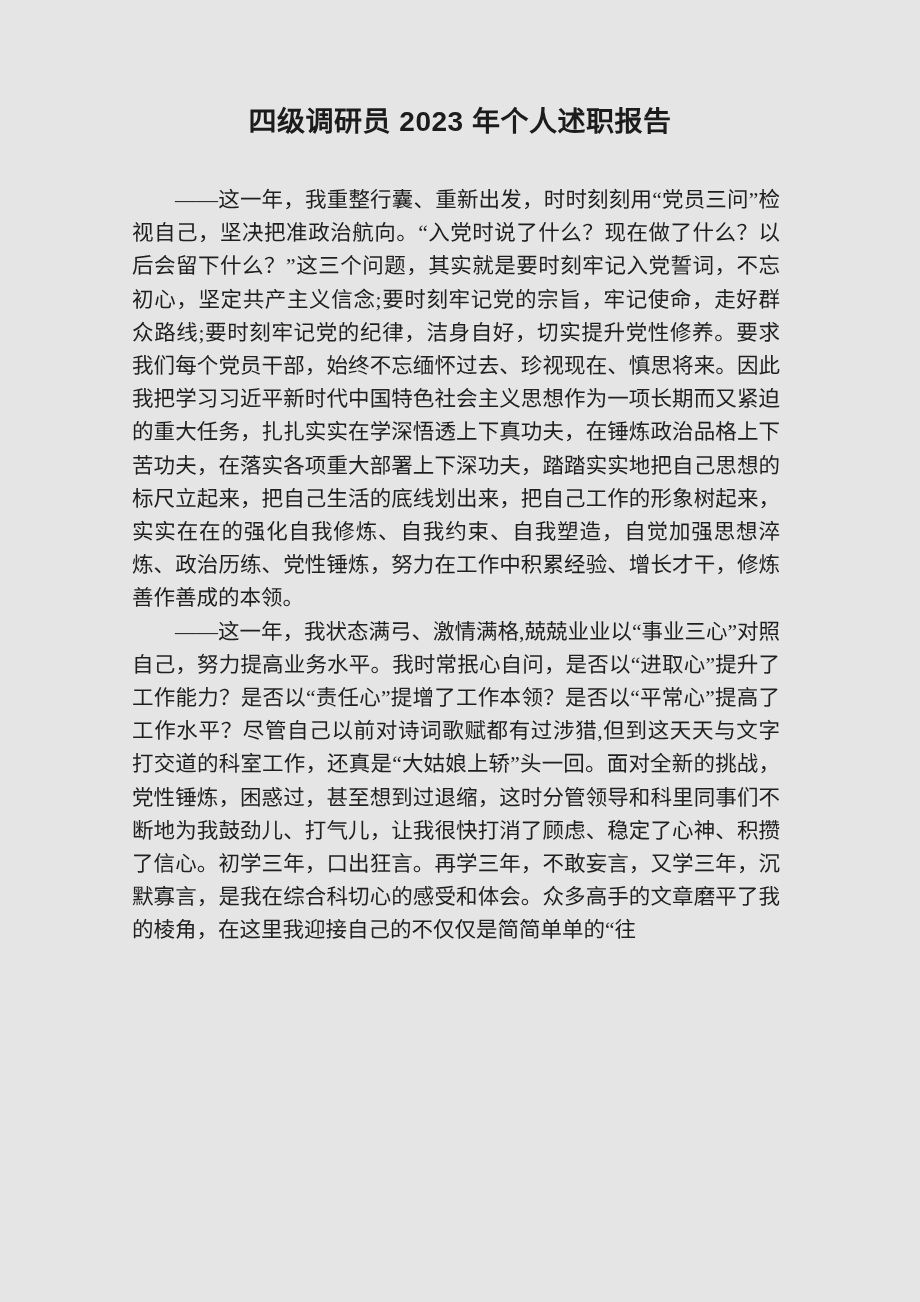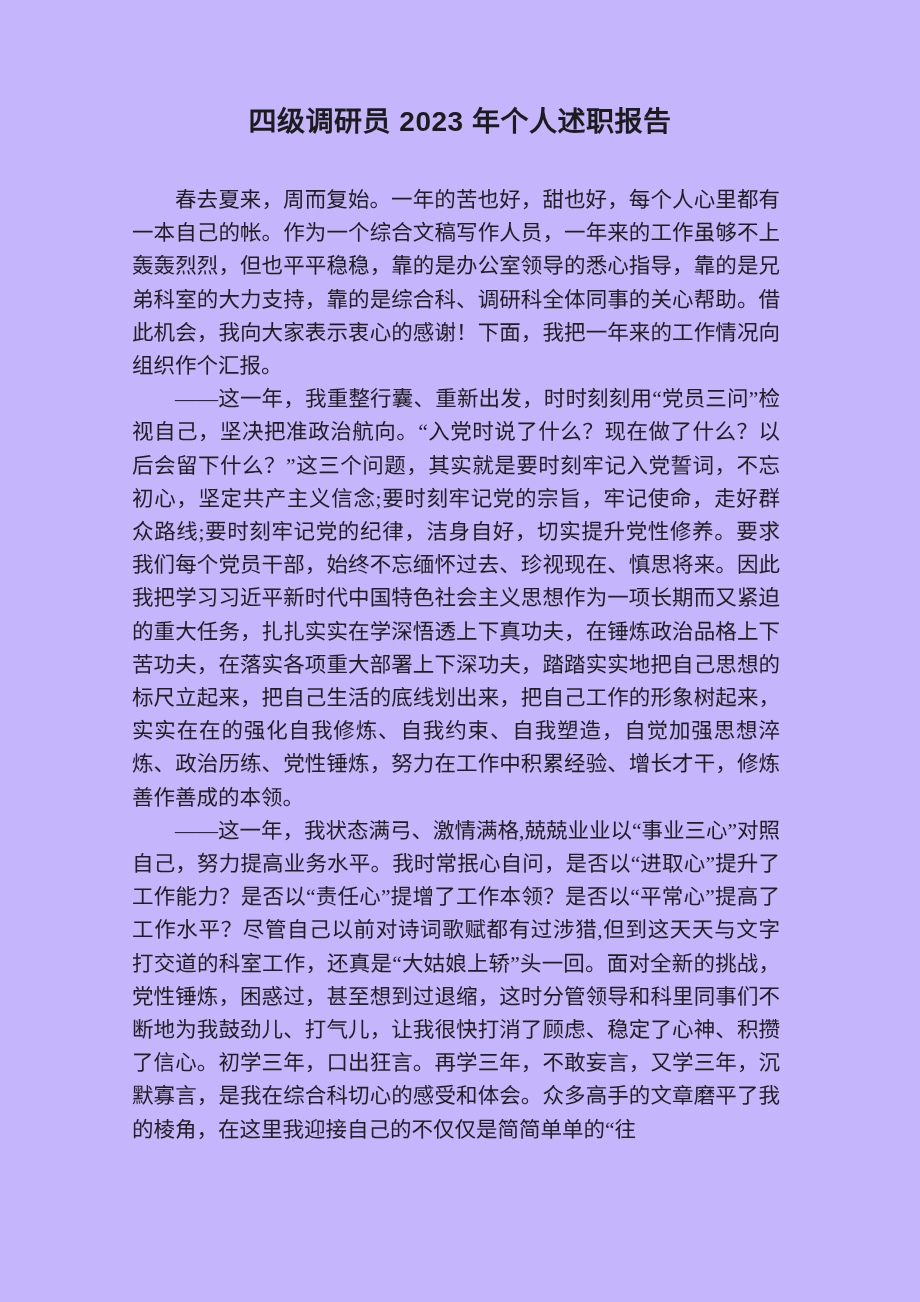--- a/index.html
+++ b/index.html
@@ -4,21 +4,21 @@
 <style>
   html, body {
     margin: 0;
     padding: 0;
     background: #ffffff;
   }
   .page {
     position: relative;
     width: 920px;
     height: 1302px;
-    background: #c4b5fd;
+    background: #e5e5e5;
     overflow: hidden;
     box-sizing: border-box;
   }
   .doc-title {
     margin: 0;
     padding-top: 104px;
     height: 36px;
     line-height: 36px;
     text-align: center;
     font-family: "Liberation Sans", sans-serif;
@@ -43,17 +43,16 @@
     text-indent: 2em;
     word-break: break-all;
   }
 </style>
 </head>
 <body>
 
 <div class="page">
   <h1 class="doc-title">四级调研员 2023 年个人述职报告</h1>
   <div class="doc-body">
-    <p class="doc-paragraph">春去夏来，周而复始。一年的苦也好，甜也好，每个人心里都有一本自己的帐。作为一个综合文稿写作人员，一年来的工作虽够不上轰轰烈烈，但也平平稳稳，靠的是办公室领导的悉心指导，靠的是兄弟科室的大力支持，靠的是综合科、调研科全体同事的关心帮助。借此机会，我向大家表示衷心的感谢！下面，我把一年来的工作情况向组织作个汇报。</p>
     <p class="doc-paragraph">——这一年，我重整行囊、重新出发，时时刻刻用“党员三问”检视自己，坚决把准政治航向。“入党时说了什么？现在做了什么？以后会留下什么？”这三个问题，其实就是要时刻牢记入党誓词，不忘初心，坚定共产主义信念;要时刻牢记党的宗旨，牢记使命，走好群众路线;要时刻牢记党的纪律，洁身自好，切实提升党性修养。要求我们每个党员干部，始终不忘缅怀过去、珍视现在、慎思将来。因此我把学习习近平新时代中国特色社会主义思想作为一项长期而又紧迫的重大任务，扎扎实实在学深悟透上下真功夫，在锤炼政治品格上下苦功夫，在落实各项重大部署上下深功夫，踏踏实实地把自己思想的标尺立起来，把自己生活的底线划出来，把自己工作的形象树起来，实实在在的强化自我修炼、自我约束、自我塑造，自觉加强思想淬炼、政治历练、党性锤炼，努力在工作中积累经验、增长才干，修炼善作善成的本领。</p>
     <p class="doc-paragraph">——这一年，我状态满弓、激情满格,兢兢业业以“事业三心”对照自己，努力提高业务水平。我时常抿心自问，是否以“进取心”提升了工作能力？是否以“责任心”提增了工作本领？是否以“平常心”提高了工作水平？尽管自己以前对诗词歌赋都有过涉猎,但到这天天与文字打交道的科室工作，还真是“大姑娘上轿”头一回。面对全新的挑战，党性锤炼，困惑过，甚至想到过退缩，这时分管领导和科里同事们不断地为我鼓劲儿、打气儿，让我很快打消了顾虑、稳定了心神、积攒了信心。初学三年，口出狂言。再学三年，不敢妄言，又学三年，沉默寡言，是我在综合科切心的感受和体会。众多高手的文章磨平了我的棱角，在这里我迎接自己的不仅仅是简简单单的“往</p>
   </div>
 </div>
 
 </body></html>

